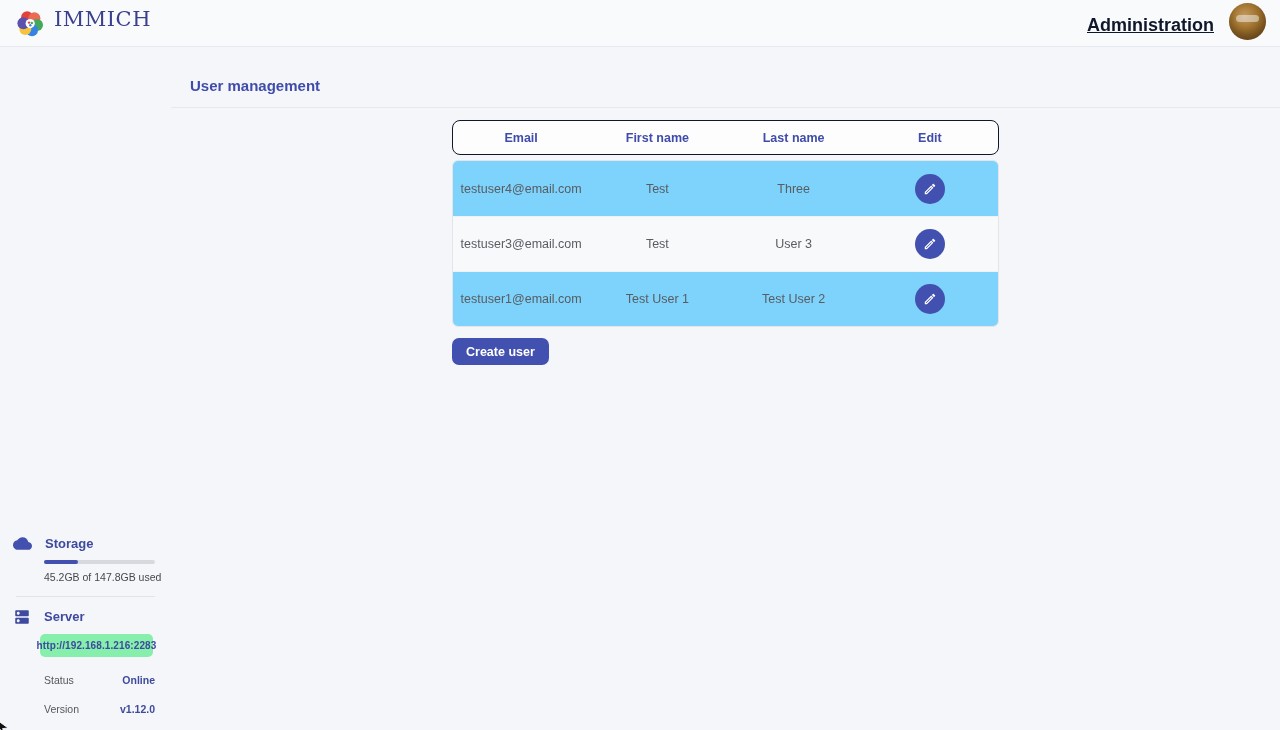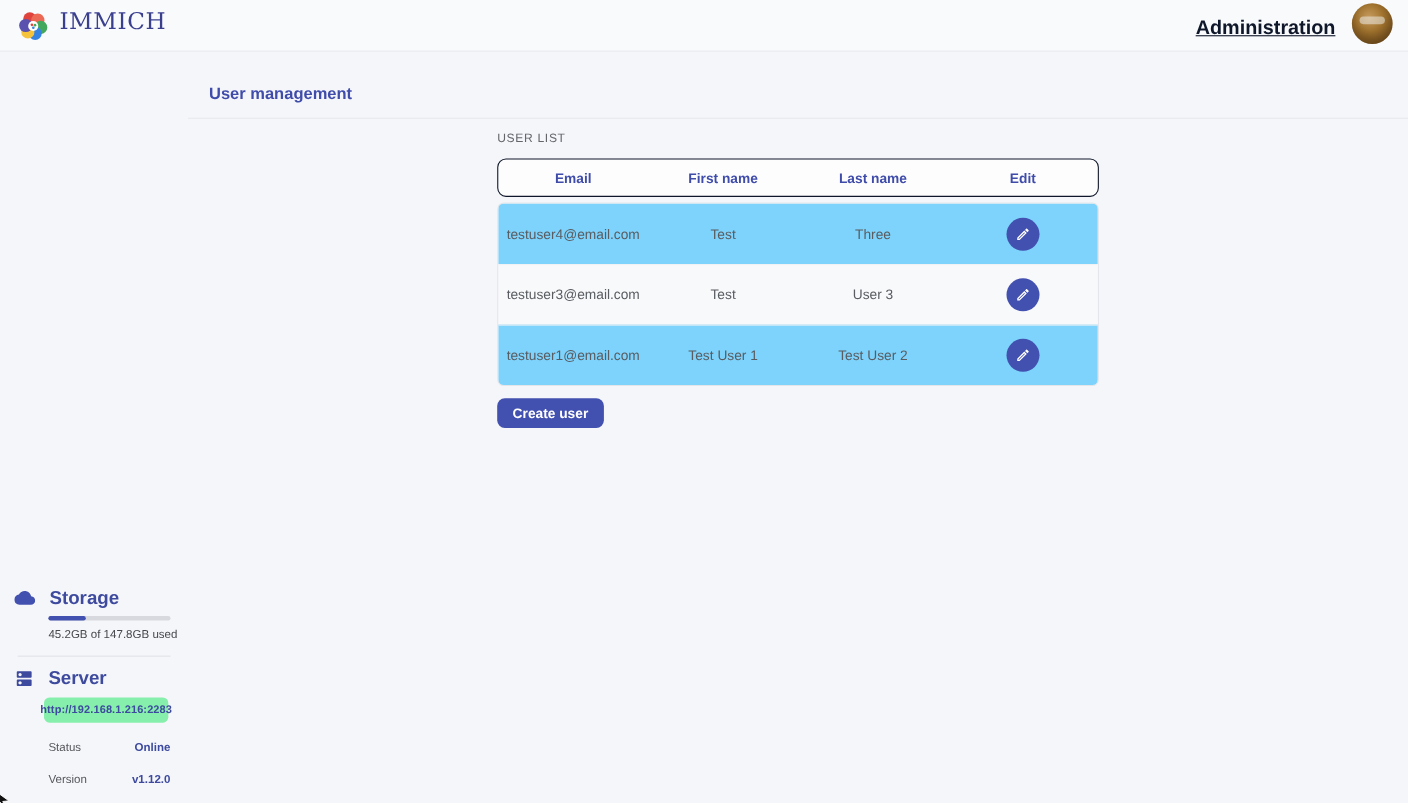--- a/index.html
+++ b/index.html
@@ -48,21 +48,21 @@
   .sidebar { width:171px; position:relative; flex:none; }
   .nav-pill {
     margin-top:20px; width:155px; height:36px; background:#e2e5eb;
     border-radius:0 18px 18px 0;
     display:flex; align-items:center; gap:15px; padding-left:14px;
     color:#3d4a9e; font-size:13px; font-weight:500; cursor:pointer;
   }
 
   .sidebar-bottom { position:absolute; bottom:0; left:0; width:171px; padding-bottom:15px; }
   .section-head { display:flex; align-items:center; gap:13px; padding-left:13px; height:19px; }
-  .section-title { font-size:17px; font-weight:700; color:#3d4a9e;text-align:right; }
+  .section-title { font-size:13px; font-weight:700; color:#3d4a9e;text-align:right; }
   .progress-track {
     margin:7px 0 0 44px; width:111px; height:4px; background:#d8d9de; border-radius:3px;
   }
   .progress-fill { height:100%; background:#4250af; border-radius:3px; }
   .usage-text { margin:7px 0 0 44px; font-size:10.5px; color:#46484d; }
   .side-divider { margin:13px 16px 10px 16px; border-top:1px solid #e2e3e8; }
   .url-pill {
     margin:8px 0 0 40px; width:113px; height:23px; background:#86efac; border-radius:5px;
     display:flex; align-items:center; justify-content:center;
     font-size:10px; font-weight:700; color:#3d4a9e; letter-spacing:0.1px;
@@ -175,21 +175,20 @@
         <span class="kv-value">v1.12.0</span>
       </div>
     </div>
   </aside>
 
   <section class="content">
     <h1 class="page-title">User management</h1>
     <div class="title-divider"></div>
 
     <div class="main">
-      <div class="section-label">USER LIST</div>
 
       <div class="table-head">
         <span>Email</span>
         <span>First name</span>
         <span>Last name</span>
         <span>Edit</span>
       </div>
 
       <div class="table-body">
         <div class="row odd">

